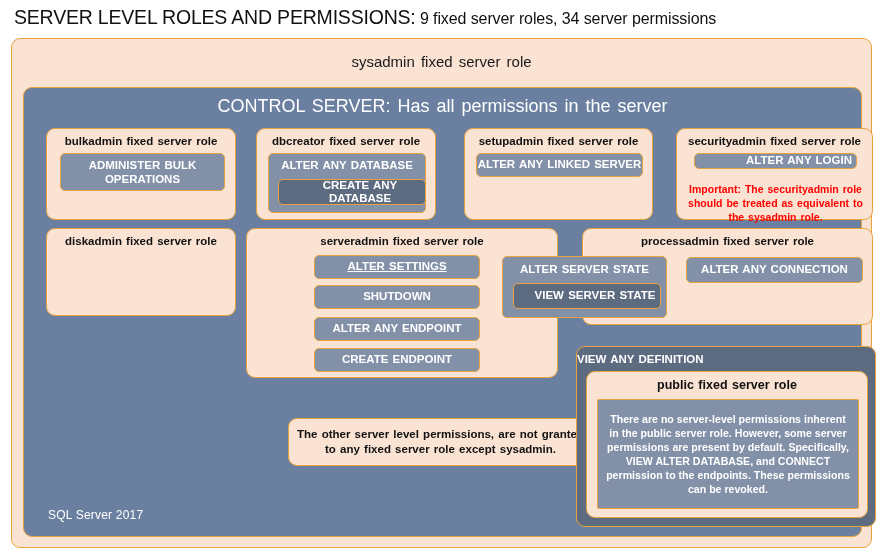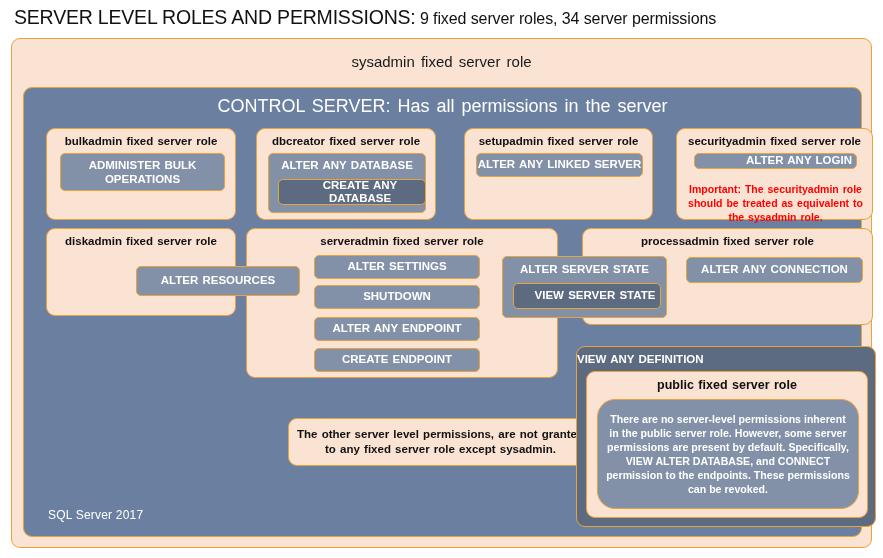--- a/index.html
+++ b/index.html
@@ -192,21 +192,21 @@
     word-spacing: 1px;
   }
   #public-role-note {
     position: absolute;
     left: 10px;
     top: 27px;
     width: 262px;
     height: 110px;
     background: #8290A8;
     border: 1.4px solid #E8A33D;
-    border-radius: 18px;
+    border-radius: 2px;
     box-sizing: border-box;
     color: #ffffff;
     font-size: 10.6px;
     font-weight: bold;
     text-align: center;
     line-height: 1.33;
     display: flex;
     align-items: center;
     justify-content: center;
     padding: 4px 7px;
@@ -260,27 +260,26 @@
       <div class="chip" style="left:17px; top:24px; width:163px; height:16px;padding-left:47px;">ALTER ANY LOGIN</div>
       <div class="note-red" style="left:6px; top:54px; width:185px;">Important:  The securityadmin role should  be treated as equivalent to the  sysadmin role.</div>
     </div>
 
     <div class="role-box peach" style="left:22px; top:140px; width:190px; height:88px;">
       <div class="role-title">diskadmin fixed server role</div>
     </div>
 
     <div class="role-box peach" style="left:222px; top:140px; width:312px; height:150px;">
       <div class="role-title">serveradmin fixed server role</div>
-      <div class="chip" style="left:67px; top:26px; width:166px; height:24px;">ALTER SETTINGS</div>
+      <div class="chip" style="left:67px; top:26px; width:166px; height:24px;text-decoration:underline;">ALTER SETTINGS</div>
       <div class="chip" style="left:67px; top:56px; width:166px; height:24px;">SHUTDOWN</div>
       <div class="chip" style="left:67px; top:119px; width:166px; height:24px;">CREATE  ENDPOINT</div>
       <div class="chip" style="left:67px; top:88px; width:166px; height:24px;">ALTER ANY ENDPOINT</div>
     </div>
 
-    <div class="chip" style="left:112px; top:178px; width:164px; height:30px;">ALTER RESOURCES</div>
 
     <div class="role-box peach" style="left:558px; top:140px; width:291px; height:97px;">
       <div class="role-title">processadmin fixed server role</div>
       <div class="chip" style="left:103px; top:28px; width:177px; height:26px;">ALTER ANY CONNECTION</div>
     </div>
 
     <div class="chip" style="left:478px; top:168px; width:165px; height:62px;">
       <span style="position:absolute; top:6px; left:0; width:100%;">ALTER SERVER  STATE</span>
     </div>
     <div class="chip nested" style="left:489px; top:195px; width:148px; height:26px;">VIEW SERVER  STATE</div>

